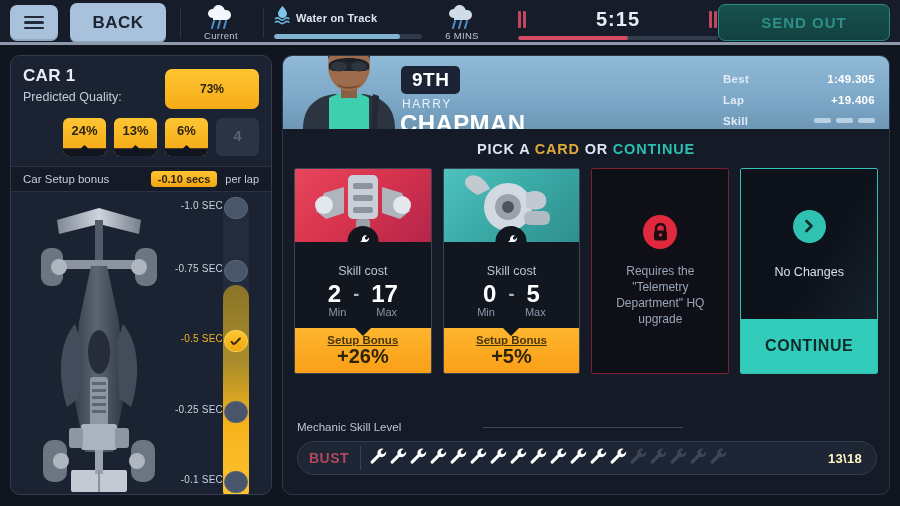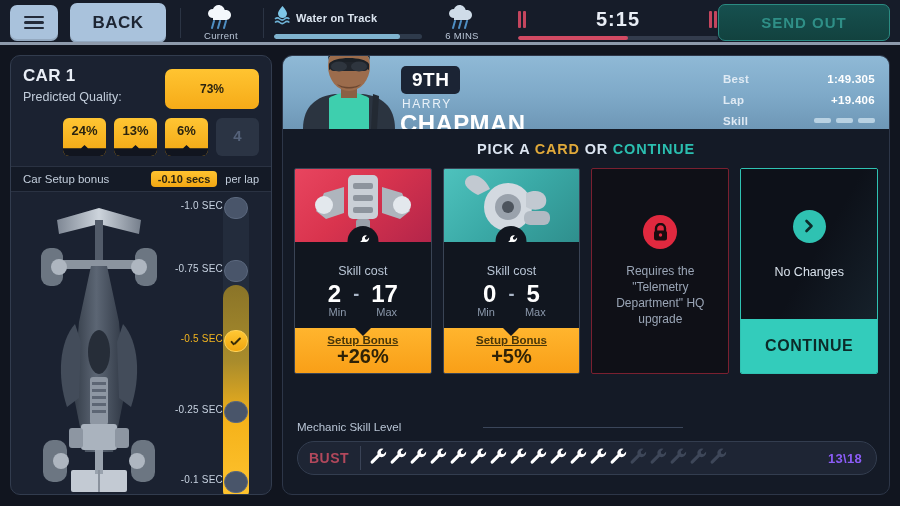--- a/index.html
+++ b/index.html
@@ -226,21 +226,21 @@
   .msl-line { position:absolute; left:200px; top:371px; width:200px; height:1px; background:#3b465a; }
   .msl-bar {
     position:absolute; left:14px; top:385px; width:580px; height:34px;
     background:#1e2troub; border-radius:17px;
   }
   .msl-bar { background:#1e2534; border:1px solid #333d4f; display:flex; align-items:center; }
   .bust { width:62px; text-align:center; font-size:14px; font-weight:bold; color:#b2485c; letter-spacing:.5px; }
   .bust-sep { width:1px; height:24px; background:#39real; }
   .bust-sep { width:1px; height:24px; background:#3a4356; }
   .wrenches { flex:1; display:flex; align-items:center; gap:1px; padding-left:8px; }
-  .msl-count { font-size:13px; font-weight:bold; color:#8b5cf6; padding-right:14px; letter-spacing:.3px; }
+  .msl-count { font-size:13px; font-weight:bold; color:#fef9c3; padding-right:14px; letter-spacing:.3px; }
 </style>
 </head>
 <body>
 
 <div class="app">
 
   <div class="topbar">
 
     <div class="tb-btn tb-menu">
       <span class="bars">

